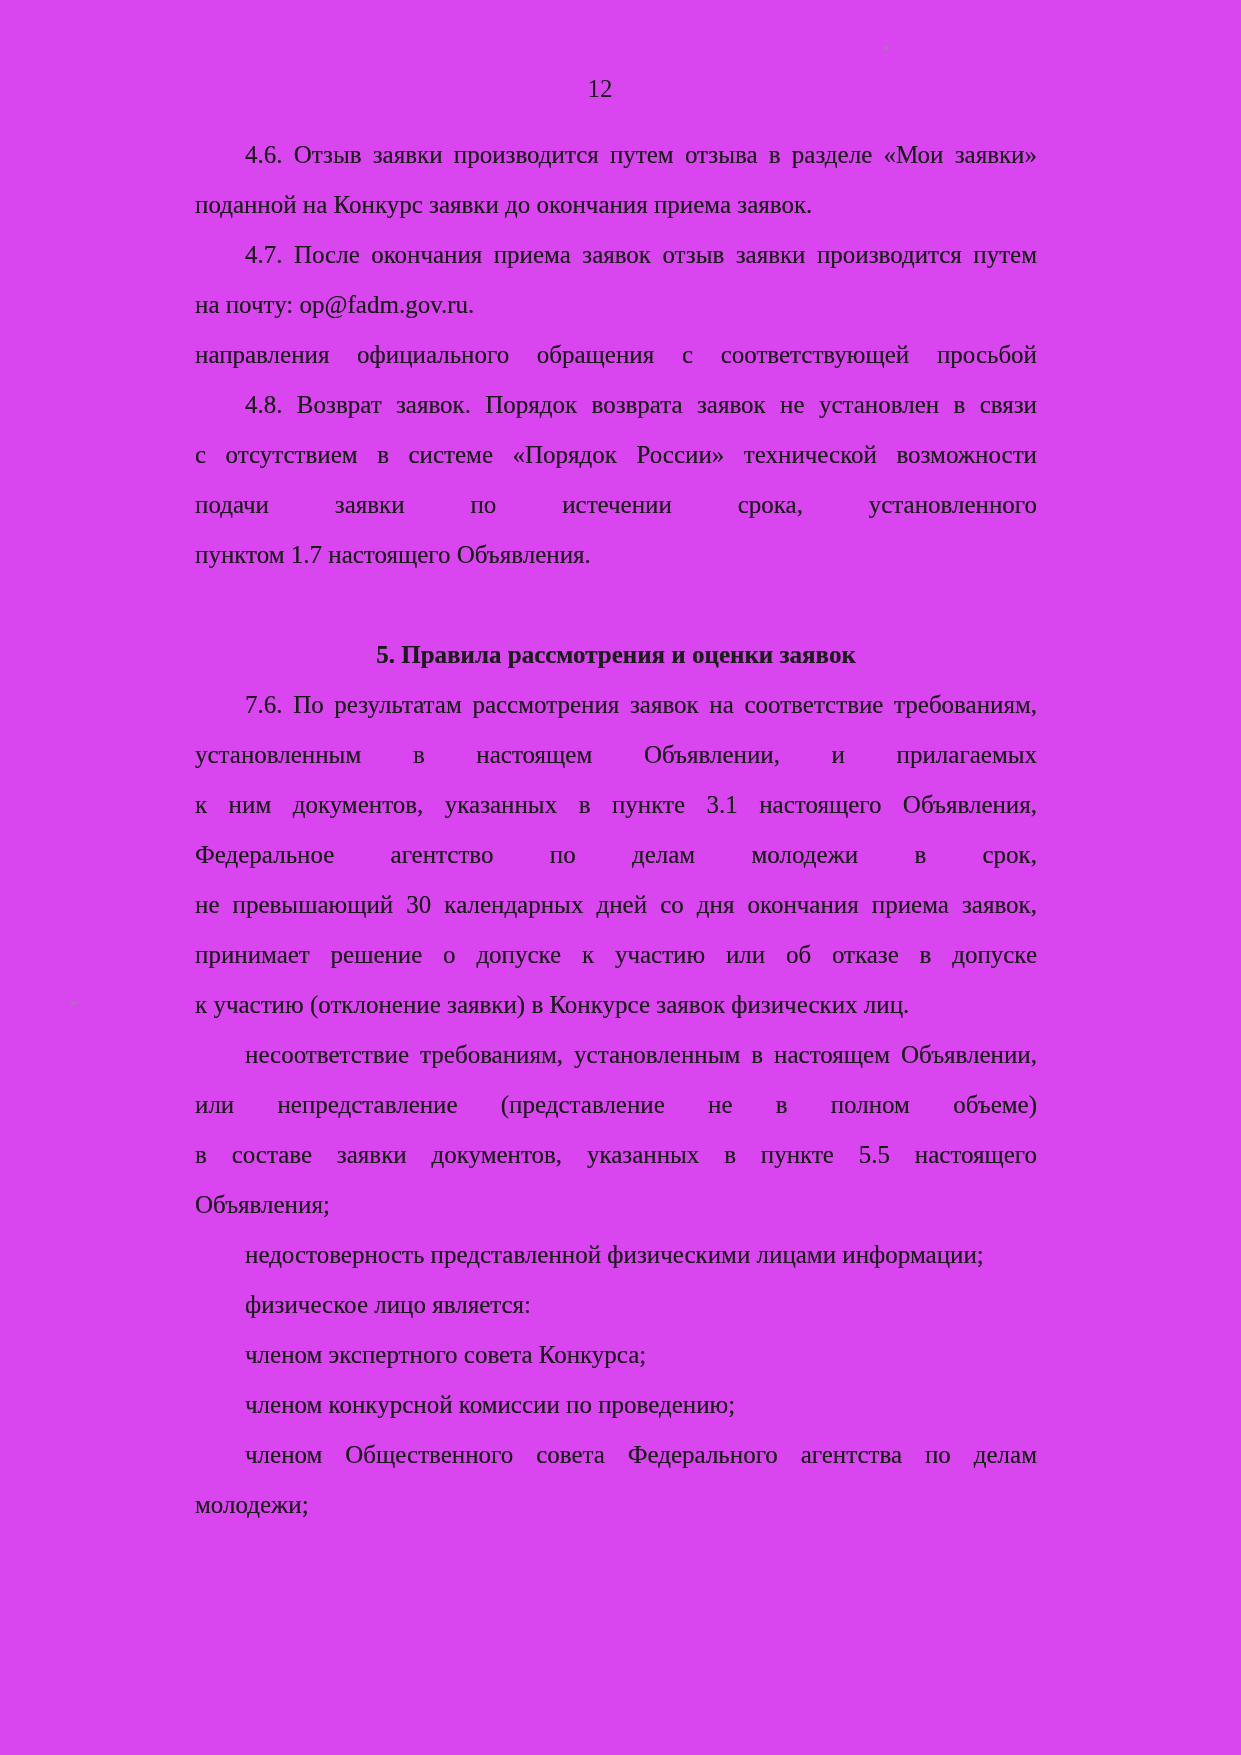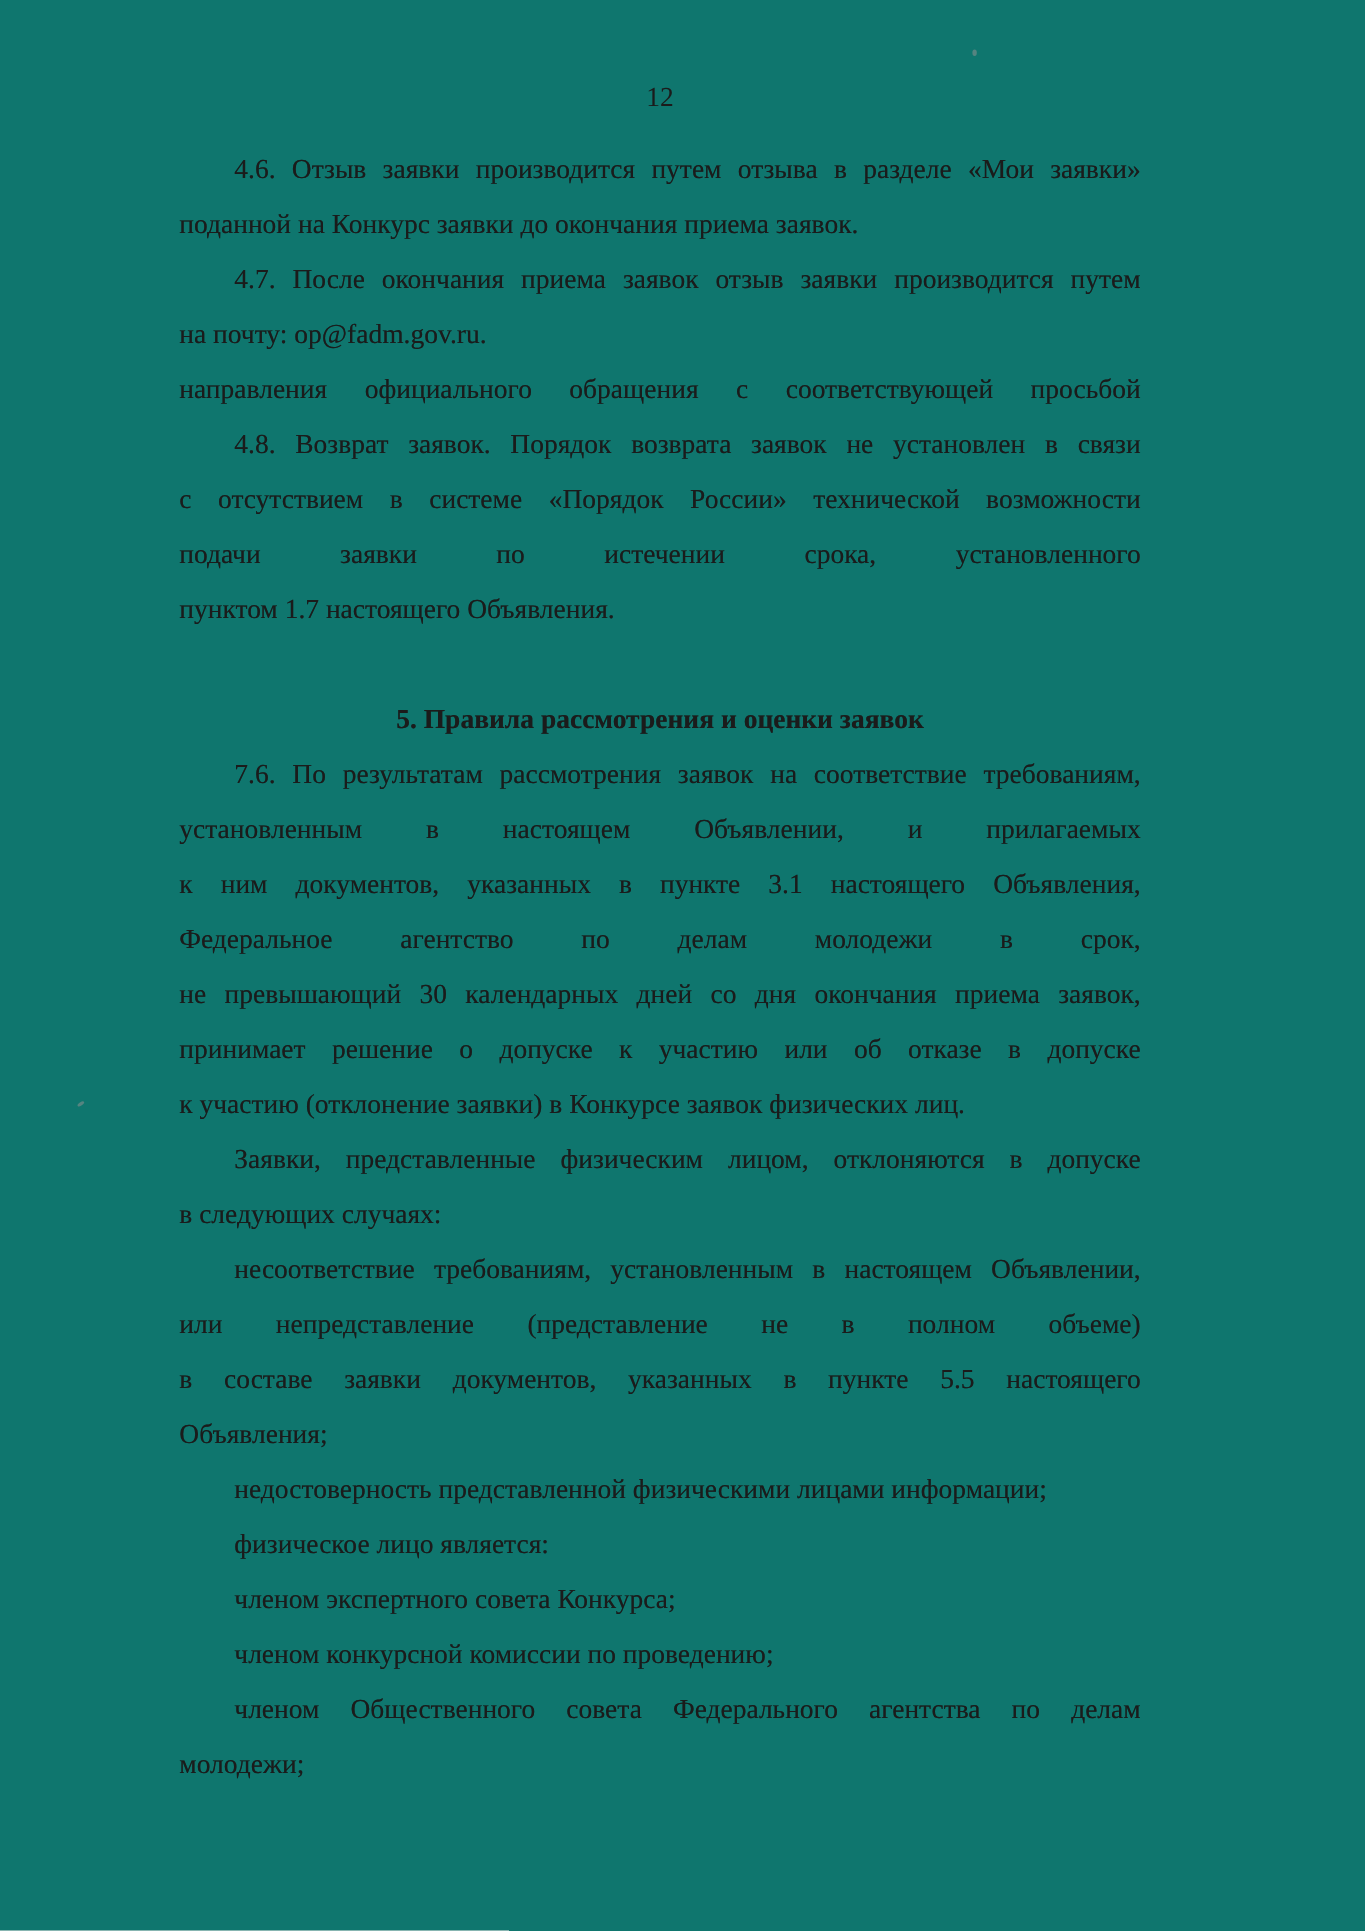--- a/index.html
+++ b/index.html
@@ -4,21 +4,21 @@
 <style>
   html, body {
     margin: 0;
     padding: 0;
     background: #e8e8e8;
   }
   .page {
     position: relative;
     width: 1241px;
     height: 1755px;
-    background: #0f766e;
+    background: #d946ef;
     overflow: hidden;
     font-family: "Liberation Serif", "DejaVu Serif", serif;
     color: #1b1b1b;
   }
   .page-number {
     position: absolute;
     top: 74px;
     left: 163px;
     width: 874px;
     text-align: center;
@@ -34,20 +34,21 @@
     line-height: 50px;
   }
   .para { margin: 0; padding: 0; }
   .ln {
     height: 50px;
     text-align: justify;
     text-align-last: justify;
     overflow: visible;
     
     text-shadow: 0 0 0.5px rgba(20,20,20,0.55);
+    margin-left: 32px;
   }
   .ln.last { text-align-last: left; }
   .ln.first { text-indent: 50px; }
   .ln.heading {
     font-weight: bold;
     text-align: left;
     text-align-last: center;
     text-indent: 0;
   }
   .spacer { height: 50px; }
@@ -105,24 +106,20 @@
     <div class="para">
       <div class="ln first">7.6. По результатам рассмотрения заявок на соответствие требованиям,</div>
       <div class="ln">установленным в настоящем Объявлении, и прилагаемых</div>
       <div class="ln">к ним документов, указанных в пункте 3.1 настоящего Объявления,</div>
       <div class="ln">Федеральное агентство по делам молодежи в срок,</div>
       <div class="ln">не превышающий 30 календарных дней со дня окончания приема заявок,</div>
       <div class="ln">принимает решение о допуске к участию или об отказе в допуске</div>
       <div class="ln last">к участию (отклонение заявки) в Конкурсе заявок физических лиц.</div>
     </div>
 
-    <div class="para">
-      <div class="ln first">Заявки, представленные физическим лицом, отклоняются в допуске</div>
-      <div class="ln last">в следующих случаях:</div>
-    </div>
 
     <div class="para">
       <div class="ln first">несоответствие требованиям, установленным в настоящем Объявлении,</div>
       <div class="ln">или непредставление (представление не в полном объеме)</div>
       <div class="ln">в составе заявки документов, указанных в пункте 5.5 настоящего</div>
       <div class="ln last">Объявления;</div>
     </div>
 
     <div class="para">
       <div class="ln first last">недостоверность представленной физическими лицами информации;</div>

